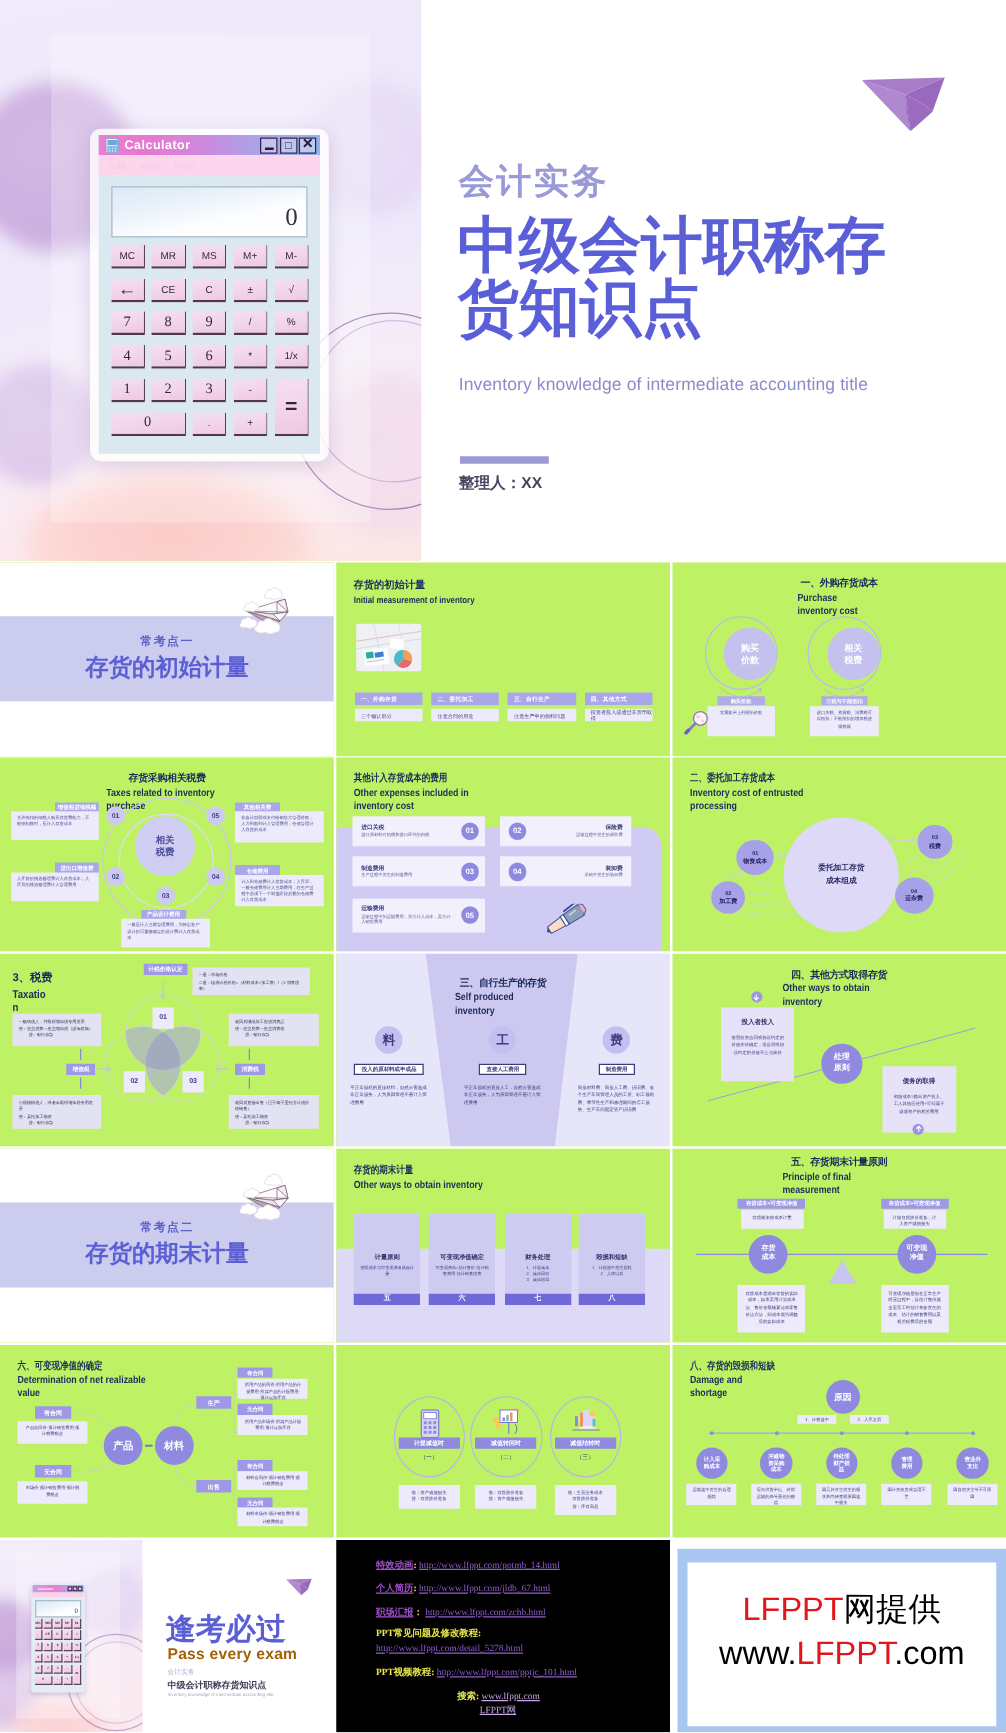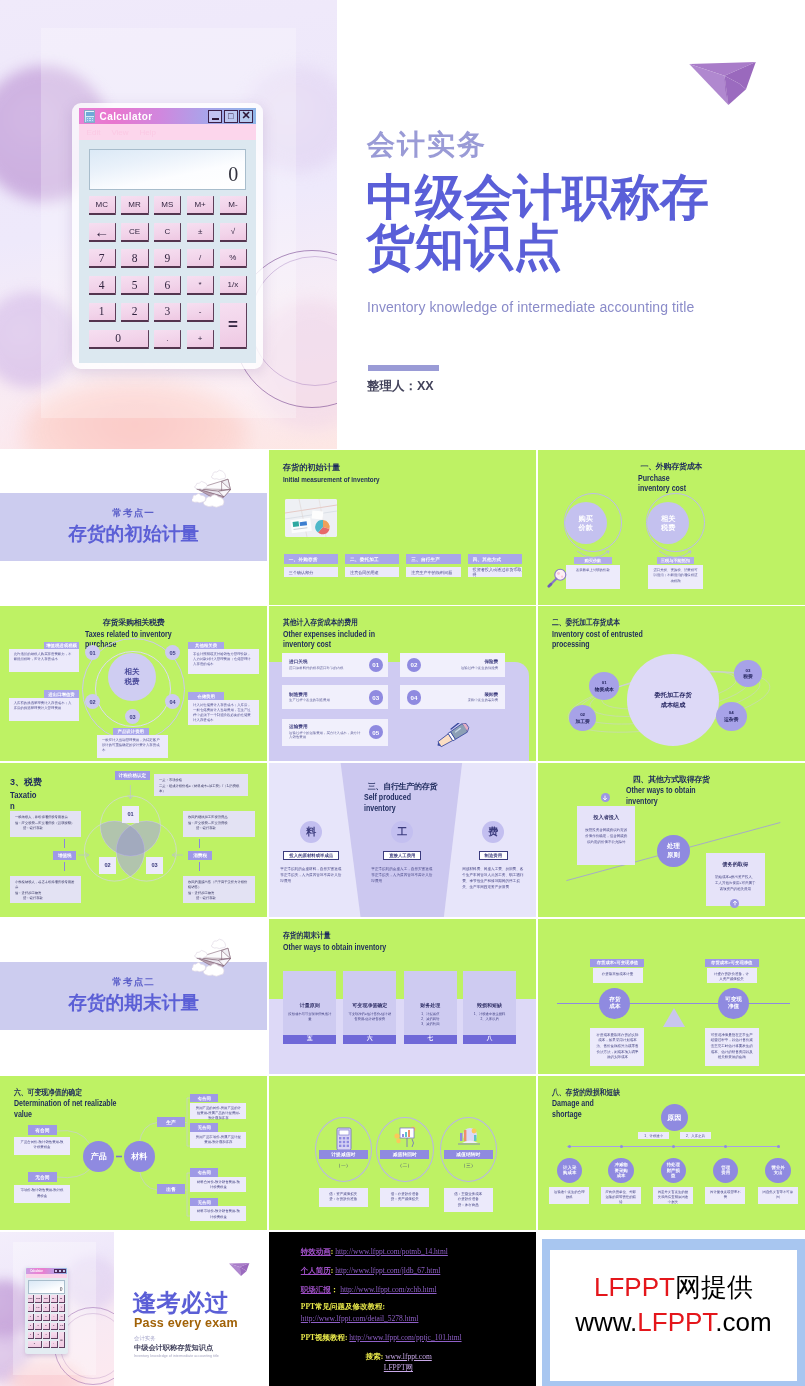--- a/index.html
+++ b/index.html
@@ -37,21 +37,21 @@
 .im-row{position:absolute;left:15px;top:104px;width:238px;display:flex;gap:7px;}
 .im-col{width:55px;}
 .im-h{height:10px;background:#a9a6ea;color:#fff;font-size:4.6px;font-weight:bold;display:flex;align-items:center;padding-left:5px;letter-spacing:.2px;}
 .im-b{height:10px;background:#eceafb;color:#4a4a8a;font-size:4.1px;display:flex;align-items:center;padding-left:5px;margin-top:3px;}
 
 
 
 .pc-row{position:absolute;left:0;top:43.4px;width:267.3px;display:flex;}
 .pc-col{width:82.6px;position:relative;}
 .pc-col:first-child{margin-left:14px;}
-.pc-ring{width:58.4px;height:58.4px;border-radius:50%;border:1.1px solid #bdbaec;margin:0 auto;display:flex;align-items:center;justify-content:flex-start;}
+.pc-ring{width:58.4px;height:58.4px;border-radius:50%;border:1.1px solid #bdbaec;margin:0 auto;display:flex;align-items:center;justify-content:flex-end;}
 .pc-in{width:42px;height:42px;border-radius:50%;background:#c4c1ef;color:#fff;font-size:7.2px;font-weight:bold;
   display:flex;align-items:center;justify-content:center;text-align:center;line-height:9px;white-space:pre-line;}
 .pc-arc{position:absolute;left:50%;transform:translateX(-50%);top:57px;}
 .pc-tag{margin:5px auto 0;width:37.4px;height:7.7px;background:#b0abe8;color:#fff;font-size:4.2px;font-weight:bold;
   display:flex;align-items:center;justify-content:center;}
 .pc-body{margin:.7px auto 0;width:54.5px;min-height:23.4px;background:#edebfb;color:#4b4b8c;font-size:3.4px;line-height:5.2px;
   padding:3px 4px;text-align:center;}
 .pc-mag{position:absolute;left:9px;top:117px;width:22px;height:22px;}
 
 
@@ -770,20 +770,24 @@
           </div>
           <div class="fm-card" style="left: 194.1px;">
             <div class="fm-h">毁损和短缺</div>
             <div class="fm-b">1、计税途中发生损耗
 2、入库以后</div>
             <div class="fm-tab">八</div>
           </div>
         </div>
     </div>
     <div class="sl sl-c2 sl-r3">
+      <div class="st ctr" style="top:5px">
+        <div class="zh">五、存货期末计量原则</div>
+        <div class="en" style="width:85px;margin-left:88px">Principle of final measurement</div>
+      </div>
       <div class="pm-hline"></div>
       <svg class="pm-tri" width="22" height="19" viewBox="0 0 22 19">
           <path d="M11 0 L22 19 L0 19 Z" fill="#c9c6ee"></path>
         </svg>
       <div class="pm-tag" style="left:52.8px;top:39.4px;width:54px">存货成本&lt;可变现净值</div>
       <div class="pm-note" style="left:55px;top:48.8px;width:50px;height:15px">存货期末按成本计量</div>
       <div class="pm-circ" style="left:61.8px;top:68.5px">存货
 成本</div>
       <div class="pm-body" style="left:52.8px;top:108.6px;width:54px;height:38px">存货成本是期末存货的实际成本，如果采用计划成本法、售价金额核算法或零售价法方法，则成本项为调整后的实际成本</div>
       <div class="pm-tag" style="left:167.1px;top:39.4px;width:54px">存货成本&gt;可变现净值</div>

